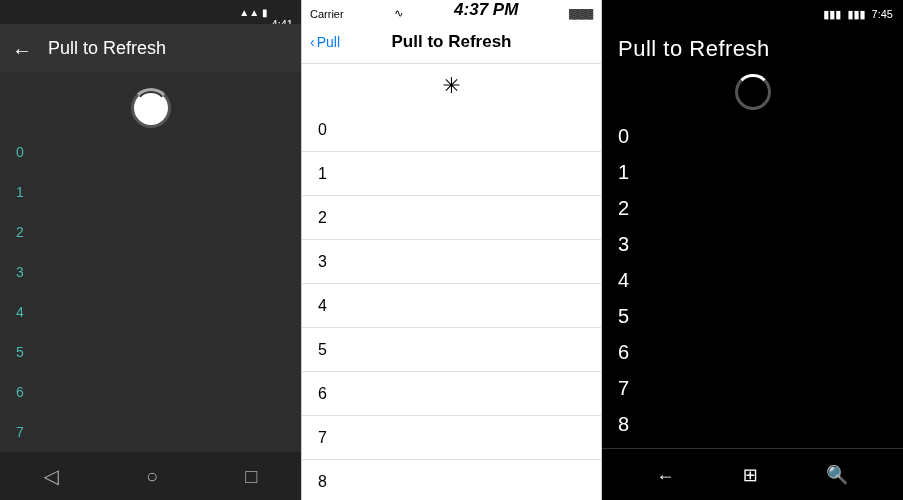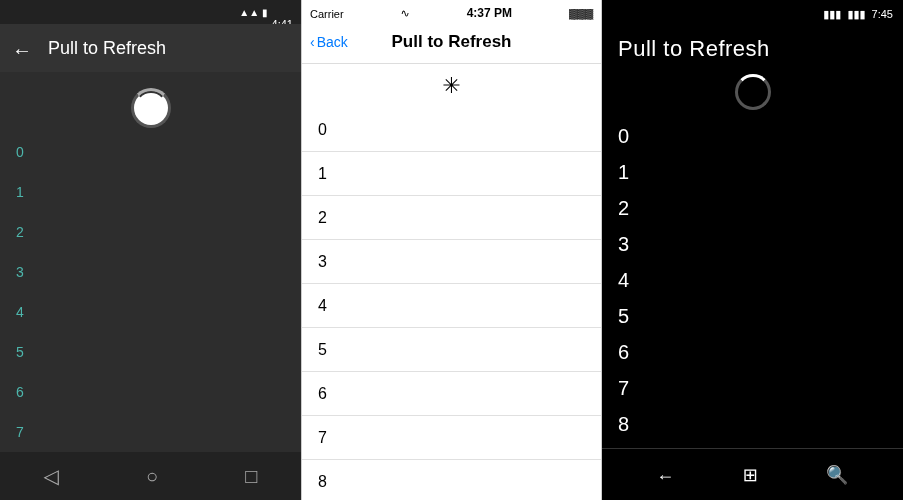--- a/index.html
+++ b/index.html
@@ -133,23 +133,24 @@
       align-items: flex-end;
       justify-content: space-between;
       padding: 0 8px;
       font-size: 11px;
     }
     .ios-status-bar .carrier {
       font-size: 11px;
       color: #000;
     }
     .ios-status-bar .time {
-      font-size: 12px;
+      font-size: 17px;
       font-weight: 600;
       color: #000;
+      font-style: italic;
     }
     .ios-status-bar .battery {
       font-size: 11px;
       color: #000;
       display: flex;
       align-items: center;
       gap: 2px;
     }
     .ios-nav-bar {
       height: 44px;
@@ -343,21 +344,21 @@
     <span class="carrier">Carrier</span>
     <span>∿</span>
     <span class="time">4:37 PM</span>
     <span class="battery">
       <span>▓▓▓</span>
     </span>
   </div>
   <div class="ios-nav-bar">
     <div class="back-btn">
       <span>‹</span>
-      <span>Back</span>
+      <span>Pull</span>
     </div>
     <span class="nav-title">Pull to Refresh</span>
   </div>
   <div class="ios-spinner-area">
     <span class="ios-spinner">✳</span>
   </div>
   <div class="ios-list">
 
   <div class="ios-list-item">
         <span>0</span>

